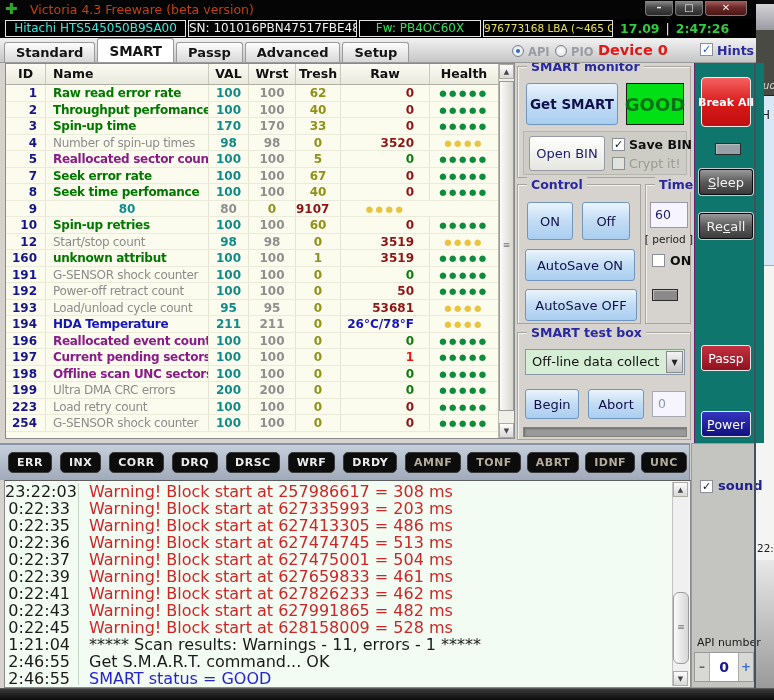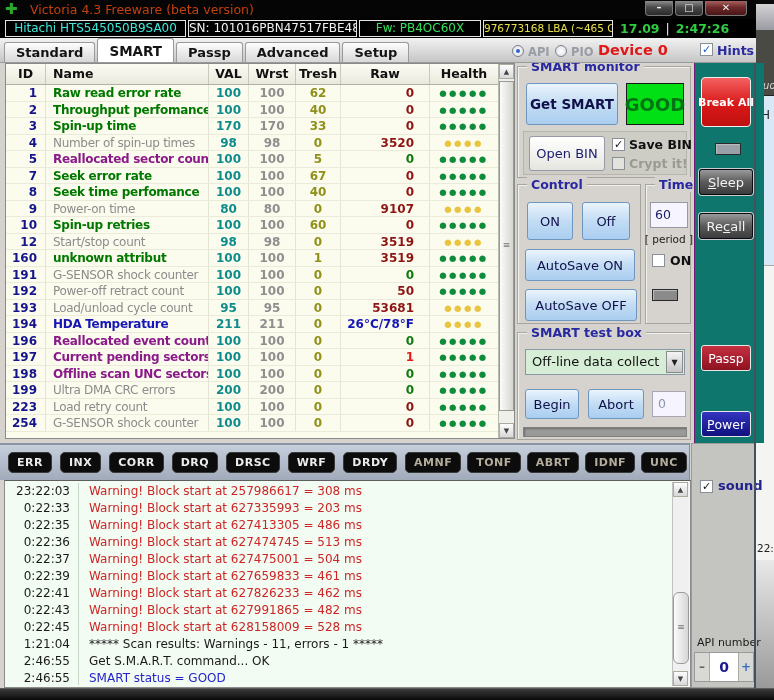--- a/index.html
+++ b/index.html
@@ -69,21 +69,21 @@
 .btn.blue{background:linear-gradient(#EAF4FD,#C2DCF4 50%,#AACEF0);border:1px solid #6E96BE}
 .btn.white{background:linear-gradient(#FFFFFF,#E6E6E0);border:1px solid #9898A8;color:#1A1A6E}
 .g-monitor{left:517px;top:66px;width:174px;height:112px}
 .b-getsmart{left:8px;top:16px;width:92px;height:42px;font-weight:bold;font-size:13.5px}
 .good-box{position:absolute;left:108px;top:16px;width:58px;height:42px;background:#00E014;border:1px solid #1A1A1A;color:#007414;font-weight:bold;font-size:18px;display:flex;align-items:center;justify-content:center}
 .bin-panel{position:absolute;left:5px;top:64px;width:164px;height:44px;background:#CDCDC6;border:1px solid #B6B6AE}
 .b-openbin{left:5px;top:4px;width:76px;height:35px}
 .cb-savebin{position:absolute;left:88px;top:6px;color:#111}
 .l-savebin{position:absolute;left:105px;top:5px;font-weight:bold;font-size:12.5px;color:#101010;white-space:nowrap}
 .cb-crypt{position:absolute;left:88px;top:25px}
-.l-crypt{position:absolute;left:105px;top:24px;font-weight:bold;font-size:12.5px;color:#9A9A94;white-space:nowrap}
+.l-crypt{position:absolute;left:105px;top:24px;font-weight:normal;font-size:12.5px;color:#9A9A94;white-space:nowrap}
 .g-control{left:517px;top:184px;width:124px;height:140px}
 .b-on{left:9px;top:17px;width:46px;height:38px}
 .b-off{left:64px;top:17px;width:48px;height:38px}
 .b-ason{left:7px;top:64px;width:110px;height:32px}
 .b-asoff{left:7px;top:104px;width:112px;height:32px}
 .g-timer{left:645px;top:184px;width:46px;height:140px}
 .f-timer{position:absolute;left:4px;top:17px;width:38px;height:26px;background:#F6F4FE;border:1px solid #9898A8;line-height:24px;padding-left:4px;font-size:12.5px;color:#20206A}
 .l-period{position:absolute;left:-2px;top:48px;width:50px;text-align:center;font-size:10.5px;color:#202020;white-space:nowrap}
 .cb-timer{position:absolute;left:6px;top:69px}
 .l-timeron{position:absolute;left:24px;top:68px;font-weight:bold;font-size:12.5px;color:#101010}
@@ -112,21 +112,21 @@
 .indgrp{position:absolute;top:7px;display:flex}
 .ig-left{left:8px;gap:8px}
 .ig-right{left:405px;gap:6px}
 .ind{height:21px;line-height:20px;padding:0 8px;background:#0C0C0C;border:1px solid #3A3A3A;border-radius:5px;font-weight:bold;font-size:11px;letter-spacing:0.5px}
 .ind.lit{color:#ECECEC}
 .ind.dim{color:#B4AC9C}
 
 
 .logarea{left:4px;top:480px;width:687px;height:208px;background:#F3FCF3;border:1px solid #8A8A8A;border-top-color:#5E5E5E;z-index:8}
 .logbody{position:absolute;left:0;top:2px;width:664px;height:202px;overflow:hidden}
-.lr{display:flex;height:17px;line-height:17px;font-size:12px}
+.lr{display:flex;height:17px;line-height:17px;font-size:16px}
 .lt{width:74px;flex:none;text-align:right;padding-right:8px;color:#1A1A1A;border-right:1px solid #C6D6C6}
 .lm{padding-left:10px;white-space:nowrap}
 .lscroll{position:absolute;right:1px;top:1px;width:17px;height:204px;background:#F0F0F0;border-left:1px solid #C2C2C2}
 .lthumb{position:absolute;left:0;top:110px;width:16px;height:72px;background:linear-gradient(90deg,#FBFBFB,#D6D6D6);border:1px solid #9A9A9A;border-radius:6px;color:#777;font-size:9px;text-align:center}
 .lthumb span{position:absolute;left:0;width:100%;top:50%;margin-top:-6px}
 
 
 .soundpanel{left:691px;top:443px;width:65px;height:245px;background:#C4C4C0;border:1px solid #9A9A96;z-index:9}
 .cb-sound{position:absolute;left:8px;top:36px;color:#111}
 .l-sound{position:absolute;left:26px;top:34px;font-weight:bold;font-size:13px;color:#20208E}
@@ -272,21 +272,20 @@
         <span class="td c-id">8</span>
         <span class="td c-name" style="color:#007800;font-weight:bold">Seek time perfomance</span>
         <span class="td c-val">100</span>
         <span class="td c-wrst">100</span>
         <span class="td c-tresh">40</span>
         <span class="td c-raw" style="color:#8E1414">0</span>
         <span class="td c-health" style="color:#0E8C3C;border-right:none">●●●●●</span>
       </div>
       <div class="tr">
         <span class="td c-id">9</span>
-        <span class="td c-name" style="color:#8C8C8C;font-weight:normal">Power-on time</span>
         <span class="td c-val">80</span>
         <span class="td c-wrst">80</span>
         <span class="td c-tresh">0</span>
         <span class="td c-raw" style="color:#8E1414">9107</span>
         <span class="td c-health" style="color:#EAC43E;border-right:none">●●●●</span>
       </div>
       <div class="tr">
         <span class="td c-id">10</span>
         <span class="td c-name" style="color:#007800;font-weight:bold">Spin-up retries</span>
         <span class="td c-val">100</span>

